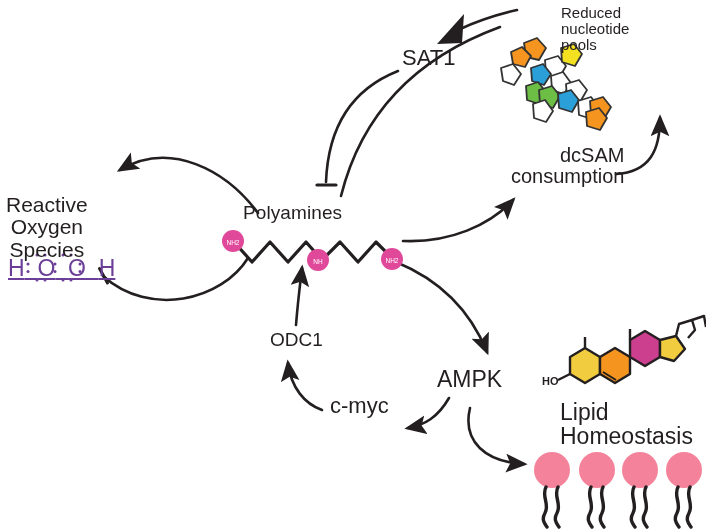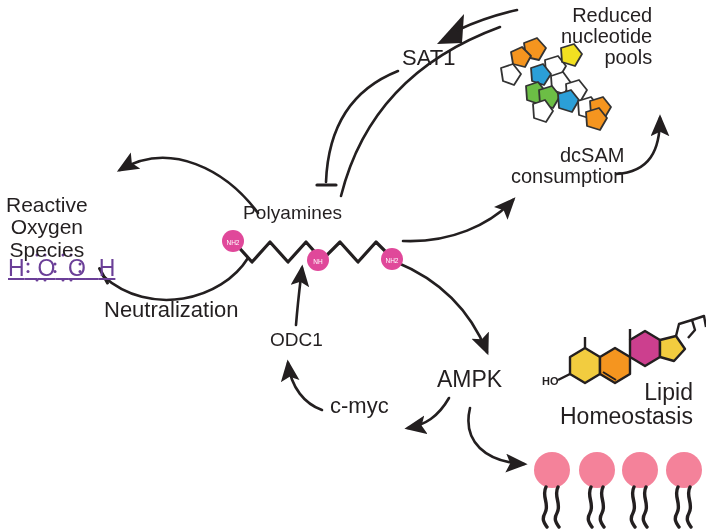--- a/index.html
+++ b/index.html
@@ -11,22 +11,22 @@
   .lbl-left{text-align:center;}
   #t-polyamines{left:243px;top:203px;font-size:19px;letter-spacing:.1px;}
   #t-sat1{left:402px;top:46px;font-size:22px;}
   #t-smox{left:106px;top:134px;font-size:22px;}
   #t-ros{left:6px;top:194px;font-size:21px;}
   #t-neutral{left:104px;top:298px;font-size:22px;}
   #t-odc1{left:270px;top:330px;font-size:19px;}
   #t-cmyc{left:330px;top:394px;font-size:22px;}
   #t-ampk{left:437px;top:367px;font-size:23px;}
   #t-dcsam{left:511px;top:145px;font-size:20px;text-align:right;}
-  #t-rnp{left:561px;top:5px;font-size:20px;text-align:right;}
-  #t-lipid{left:560px;top:380px;font-size:23px;text-align:right;}
+  #t-rnp{left:561px;top:5px;font-size:15px;text-align:left;}
+  #t-lipid{left:560px;top:400px;font-size:23px;text-align:left;}
   #t-hooh{left:8px;top:256px;font-size:23px;color:#6b3f98;font-family:"Liberation Sans",sans-serif;letter-spacing:0px;text-decoration:underline;}
 </style>
 </head>
 <body>
 
 <div id="canvas">
 
   <svg id="diagram" viewBox="0 0 706 529">
     <defs>
       <marker id="ah" markerWidth="9" markerHeight="9" refX="6.6" refY="3.2" orient="auto" markerUnits="strokeWidth">
@@ -169,21 +169,20 @@
     </g>
   </svg>
 
   <div class="lbl lbl-left" id="t-polyamines">Polyamines</div>
 
   <div class="lbl lbl-left" id="t-sat1">SAT1</div>
 
 
   <div class="lbl lbl-left" id="t-ros">Reactive<br>Oxygen<br>Species</div>
 
-  <div class="lbl lbl-left" id="t-neutral">Neutralization</div>
 
   <div class="lbl lbl-left" id="t-odc1">ODC1</div>
 
   <div class="lbl lbl-left" id="t-cmyc">c-myc</div>
 
   <div class="lbl lbl-left" id="t-ampk">AMPK</div>
 
   <div class="lbl lbl-center" id="t-dcsam">dcSAM<br>consumption</div>
 
   <div class="lbl lbl-center" id="t-rnp">Reduced<br>nucleotide<br>pools</div>

